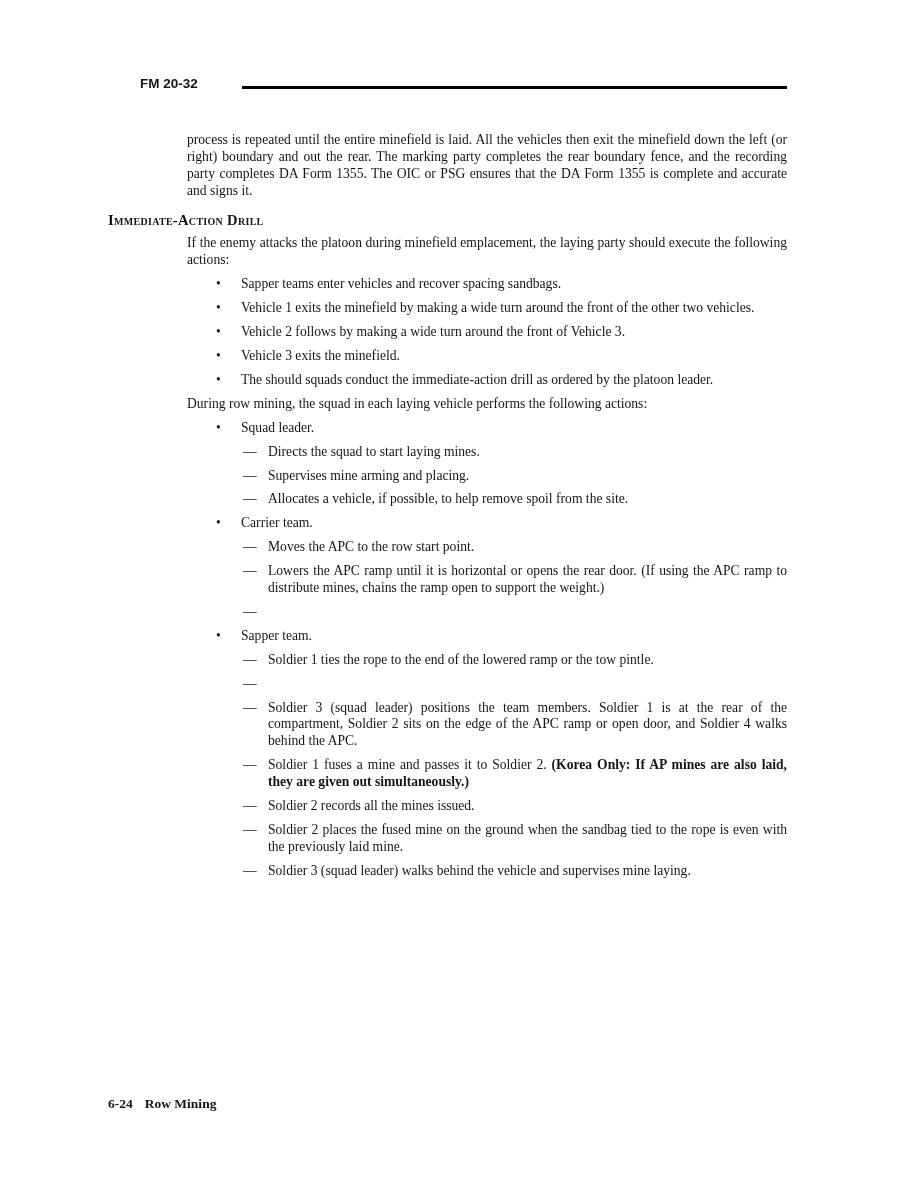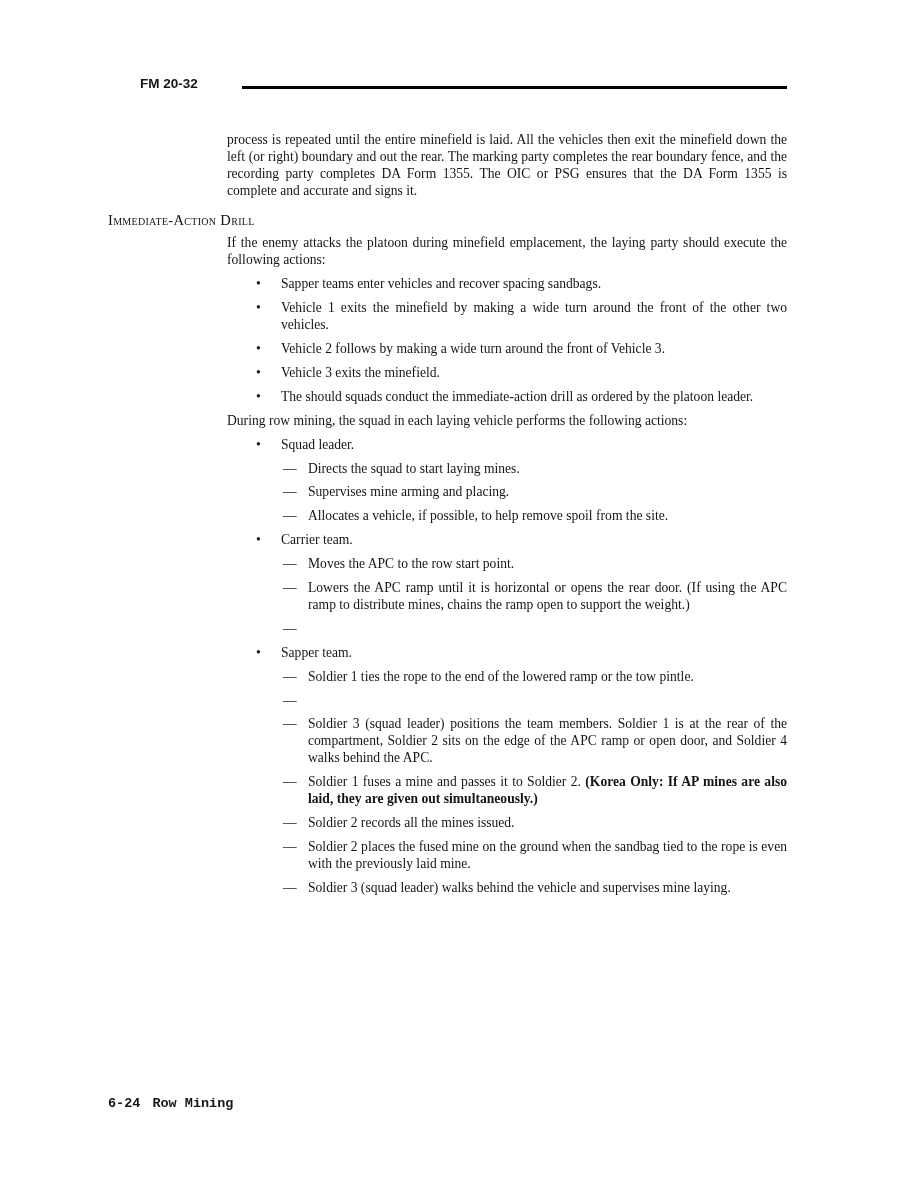--- a/index.html
+++ b/index.html
@@ -29,40 +29,40 @@
     flex: 1;
     height: 3px;
     background: #000000;
     margin-left: 44px;
     position: relative;
     top: 3px;
   }
   .section-heading {
     font-family: "Liberation Serif", serif;
     font-variant: small-caps;
-    font-weight: normal;
+    font-weight: bold;
     font-size: 14.6px;
     letter-spacing: 0.3px;
     margin: 12px 0 7px 0;
   }
-  .body-col { margin-left: 119px; }
+  .body-col { margin-left: 79px; }
   .para {
     text-align: justify;
     margin-bottom: 7px;
   }
   .bullet-item, .sub-item { display: flex; margin-bottom: 7px; }
   .bullet-item > .marker { flex: 0 0 25px; margin-left: 29px; }
   .sub-item > .marker { flex: 0 0 25px; margin-left: 56px; }
   .item-text { flex: 1; text-align: justify; }
   .bold { font-weight: bold; }
   .page-footer {
     position: absolute;
     left: 108px;
     top: 1096px;
-    font-family: Liberation Mono, monospace;
+    font-family: Liberation Serif, serif;
     font-weight: bold;
     font-size: 13.5px;
   }
   .page-footer .page-num { margin-right: 12px; }
 </style>
 </head>
 <body>
 
 <div class="page">
 

